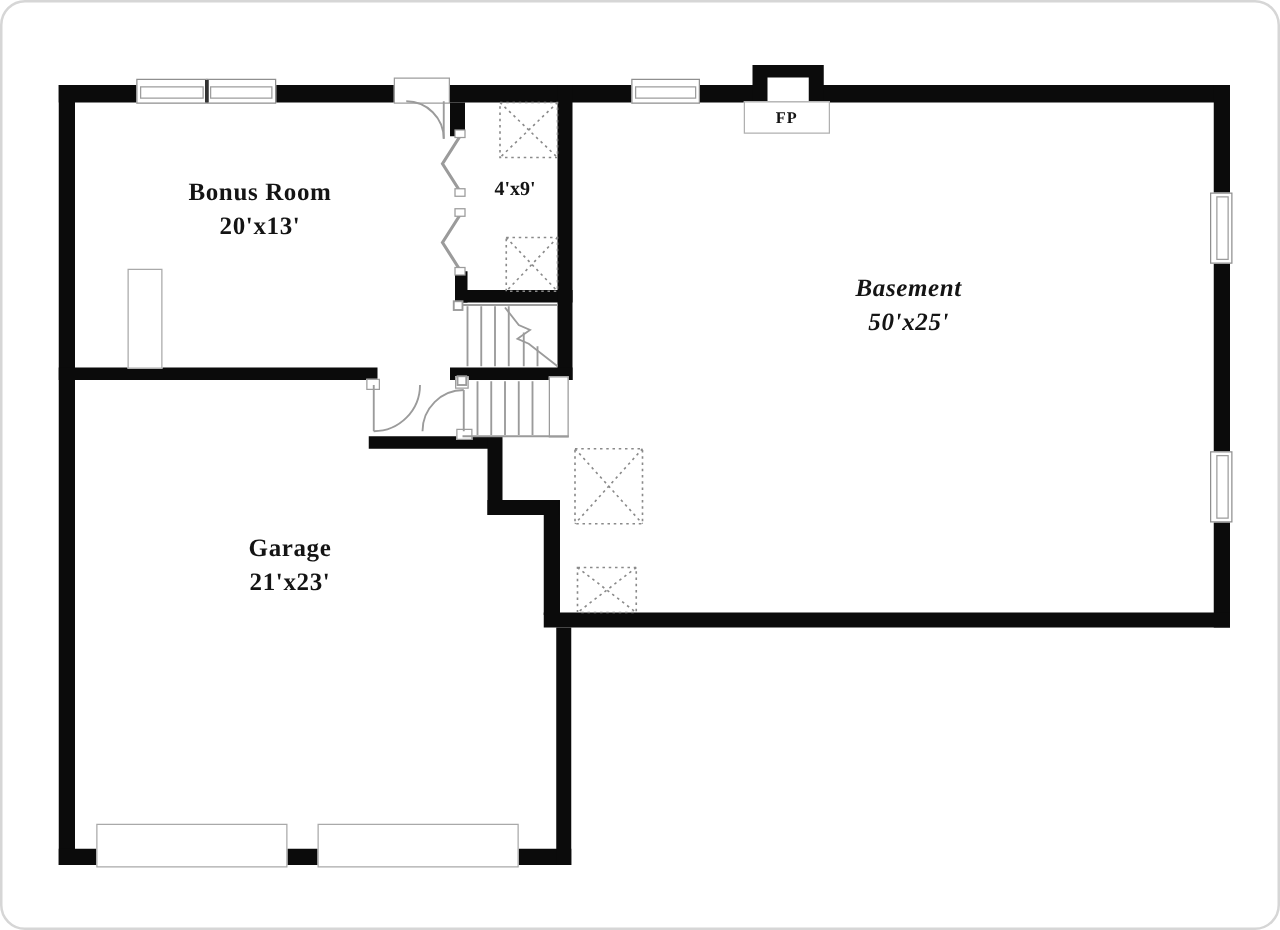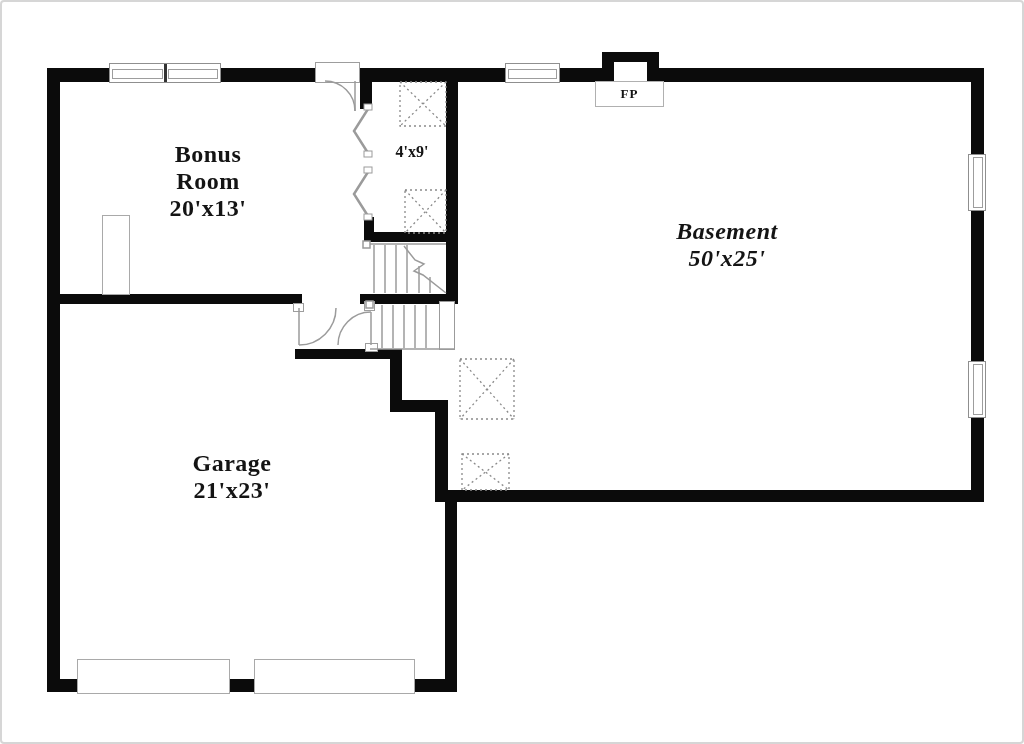--- a/index.html
+++ b/index.html
@@ -1,31 +1,31 @@
 <!DOCTYPE html>
 <html><head>
 <meta charset="utf-8">
 <style>
   html,body{margin:0;padding:0;background:#fff;}
   #plan{
     position:relative;width:1024px;height:744px;background:#ffffff;
-    border:2px solid #d6d6d6;border-radius:4px;box-sizing:border-box;
+    border:2px solid #d6d6d6;border-radius:20px;box-sizing:border-box;
     font-family:"Liberation Serif",serif;overflow:hidden;padding-left:27px;
   }
   .wall{position:absolute;background:#0b0b0b;}
   .whitefill{position:absolute;background:#ffffff;}
   .fixture{position:absolute;background:#ffffff;border:1.5px solid #a9a9a9;box-sizing:border-box;}
   .win{position:absolute;background:#ffffff;border:1.5px solid #8f8f8f;box-sizing:border-box;}
   .win .pane-h{position:absolute;left:2px;right:2px;top:50%;margin-top:-4px;height:8px;border:1px solid #9d9d9d;background:#fff;}
   .win .pane-v{position:absolute;top:2px;bottom:2px;left:50%;margin-left:-4px;width:8px;border:1px solid #9d9d9d;background:#fff;}
   .mullion{position:absolute;background:#333;}
   .jamb{position:absolute;background:#ffffff;border:1px solid #9d9d9d;box-sizing:border-box;}
   .roomlabel{position:absolute;text-align:center;color:#141414;font-weight:bold;}
   .roomlabel .nm,.roomlabel .dm{display:block;}
-  .lbl-lg{font-size:24px;line-height:27px;letter-spacing:0.5px;}
+  .lbl-lg{font-size:20px;line-height:27px;letter-spacing:0.5px;}
   .lbl-sm{font-size:16px;line-height:18px;}
   #fp-box{position:absolute;left:593px;top:79px;width:69px;height:26px;background:#fff;
     border:1.5px solid #b0b0b0;box-sizing:border-box;text-align:center;
     font-size:13px;font-weight:bold;line-height:24px;letter-spacing:1px;color:#141414;}
   svg#lines{position:absolute;left:0;top:0;pointer-events:none;}
 </style>
 </head>
 <body>
 
 <div id="plan">
@@ -151,21 +151,21 @@
   </svg>
 
   <div class="roomlabel lbl-lg" style="left:141px;top:139px;width:130px;">
     <span class="nm">Bonus Room</span>
     <span class="dm">20'x13'</span>
   </div>
   <div class="roomlabel lbl-lg" style="left:625px;top:216px;width:200px;font-style:italic;">
     <span class="nm">Basement</span>
     <span class="dm">50'x25'</span>
   </div>
-  <div class="roomlabel lbl-lg" style="left:130px;top:448px;width:200px;">
+  <div class="roomlabel lbl-lg" style="left:130px;top:424px;width:200px;">
     <span class="nm">Garage</span>
     <span class="dm">21'x23'</span>
   </div>
   <div class="roomlabel lbl-sm" style="left:378px;top:141px;width:64px;">
     <span class="dm">4'x9'</span>
   </div>
 
 </div>
 
 </body></html>

